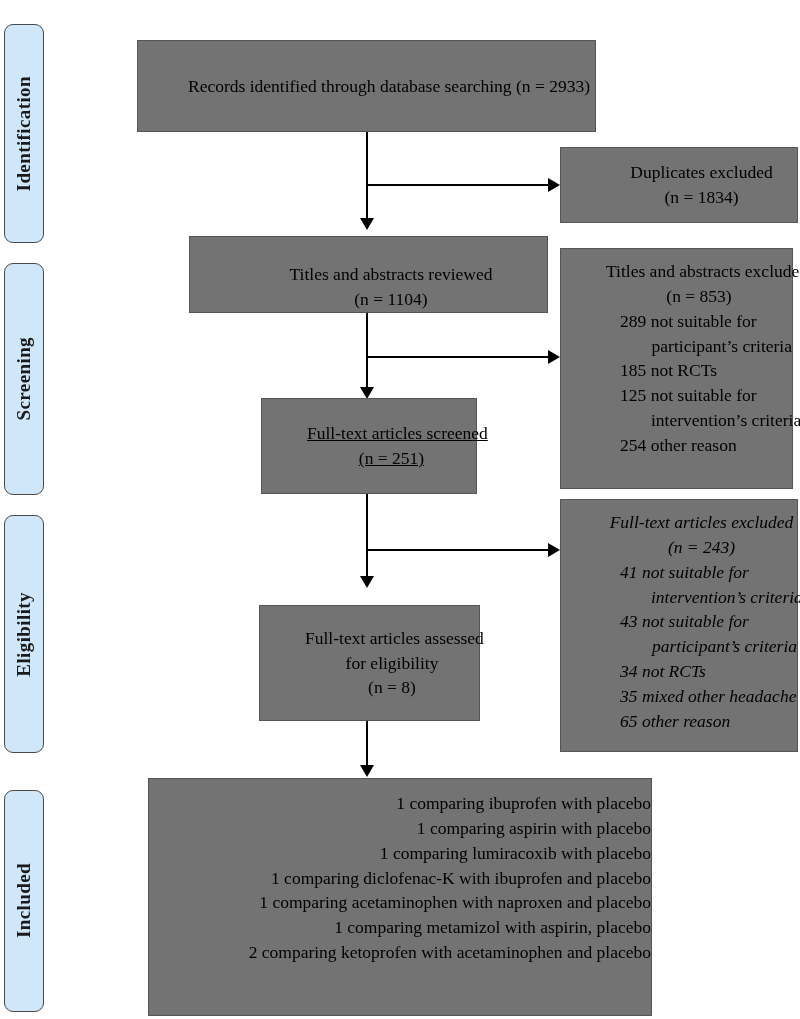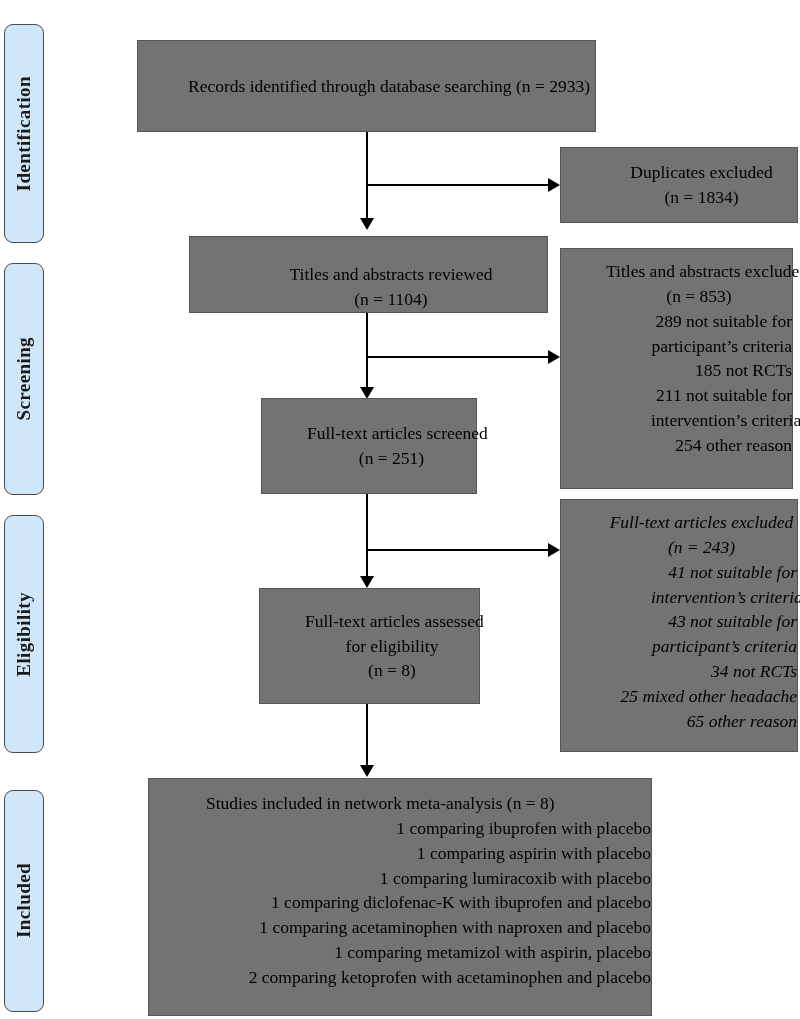--- a/index.html
+++ b/index.html
@@ -62,21 +62,21 @@
   }
   .box-line.left {
     text-align: left;
     padding-left: 12px;
   }
   .box-line.indent1 {
     text-align: right;
     padding-left: 34px;
   }
   .box-line.reason {
-    text-align: right;
+    text-align: left;
     padding-left: 14px;
   }
   .box-line.reason-cont {
     text-align: right;
     padding-left: 45px;
   }
 
   
   .vline {
     position: absolute;
@@ -157,50 +157,49 @@
     <div class="box-line">Titles and abstracts reviewed</div>
     <div class="box-line">(n = 1104)</div>
   </div>
 
   <div class="flow-box left-align" style="left:560px; top:248px; width:233px; height:241px;">
     <div class="box-line">Titles and abstracts excluded</div>
     <div class="box-line">(n = 853)</div>
     <div class="box-line reason">289 not suitable for</div>
     <div class="box-line reason-cont">participant’s criteria</div>
     <div class="box-line reason">185 not RCTs</div>
-    <div class="box-line reason">211 not suitable for</div>
+    <div class="box-line reason">125 not suitable for</div>
     <div class="box-line reason-cont">intervention’s criteria</div>
     <div class="box-line reason">254 other reason</div>
   </div>
 
-  <div class="flow-box" style="left:261px; top:398px; width:216px; height:96px;">
+  <div class="flow-box" style="left:261px; top:398px; width:216px; height:96px;text-decoration:underline;">
     <div class="box-line">Full-text articles screened</div>
     <div class="box-line">(n = 251)</div>
   </div>
 
   <div class="flow-box left-align" style="left:560px; top:499px; width:238px; height:253px;font-style:italic;">
     <div class="box-line">Full-text articles excluded</div>
     <div class="box-line">(n = 243)</div>
     <div class="box-line reason">41 not suitable for</div>
     <div class="box-line reason-cont">intervention’s criteria</div>
     <div class="box-line reason">43 not suitable for</div>
     <div class="box-line reason-cont">participant’s criteria</div>
     <div class="box-line reason">34 not RCTs</div>
-    <div class="box-line reason">25 mixed other headache</div>
+    <div class="box-line reason">35 mixed other headache</div>
     <div class="box-line reason">65 other reason</div>
   </div>
 
-  <div class="flow-box" style="left:259px; top:588px; width:221px; height:116px;">
+  <div class="flow-box" style="left:259px; top:605px; width:221px; height:116px;">
     <div class="box-line">Full-text articles assessed</div>
     <div class="box-line">for eligibility</div>
     <div class="box-line">(n = 8)</div>
   </div>
 
   <div class="flow-box left-align" style="left:148px; top:778px; width:504px; height:238px; padding-top:12px;">
-    <div class="box-line left">Studies included in network meta-analysis (n = 8)</div>
     <div class="box-line indent1">1 comparing ibuprofen with placebo</div>
     <div class="box-line indent1">1 comparing aspirin with placebo</div>
     <div class="box-line indent1">1 comparing lumiracoxib with placebo</div>
     <div class="box-line indent1">1 comparing diclofenac-K with ibuprofen and placebo</div>
     <div class="box-line indent1">1 comparing acetaminophen with naproxen and placebo</div>
     <div class="box-line indent1">1 comparing metamizol with aspirin, placebo</div>
     <div class="box-line indent1">2 comparing ketoprofen with acetaminophen and placebo</div>
   </div>
 
 </div>

